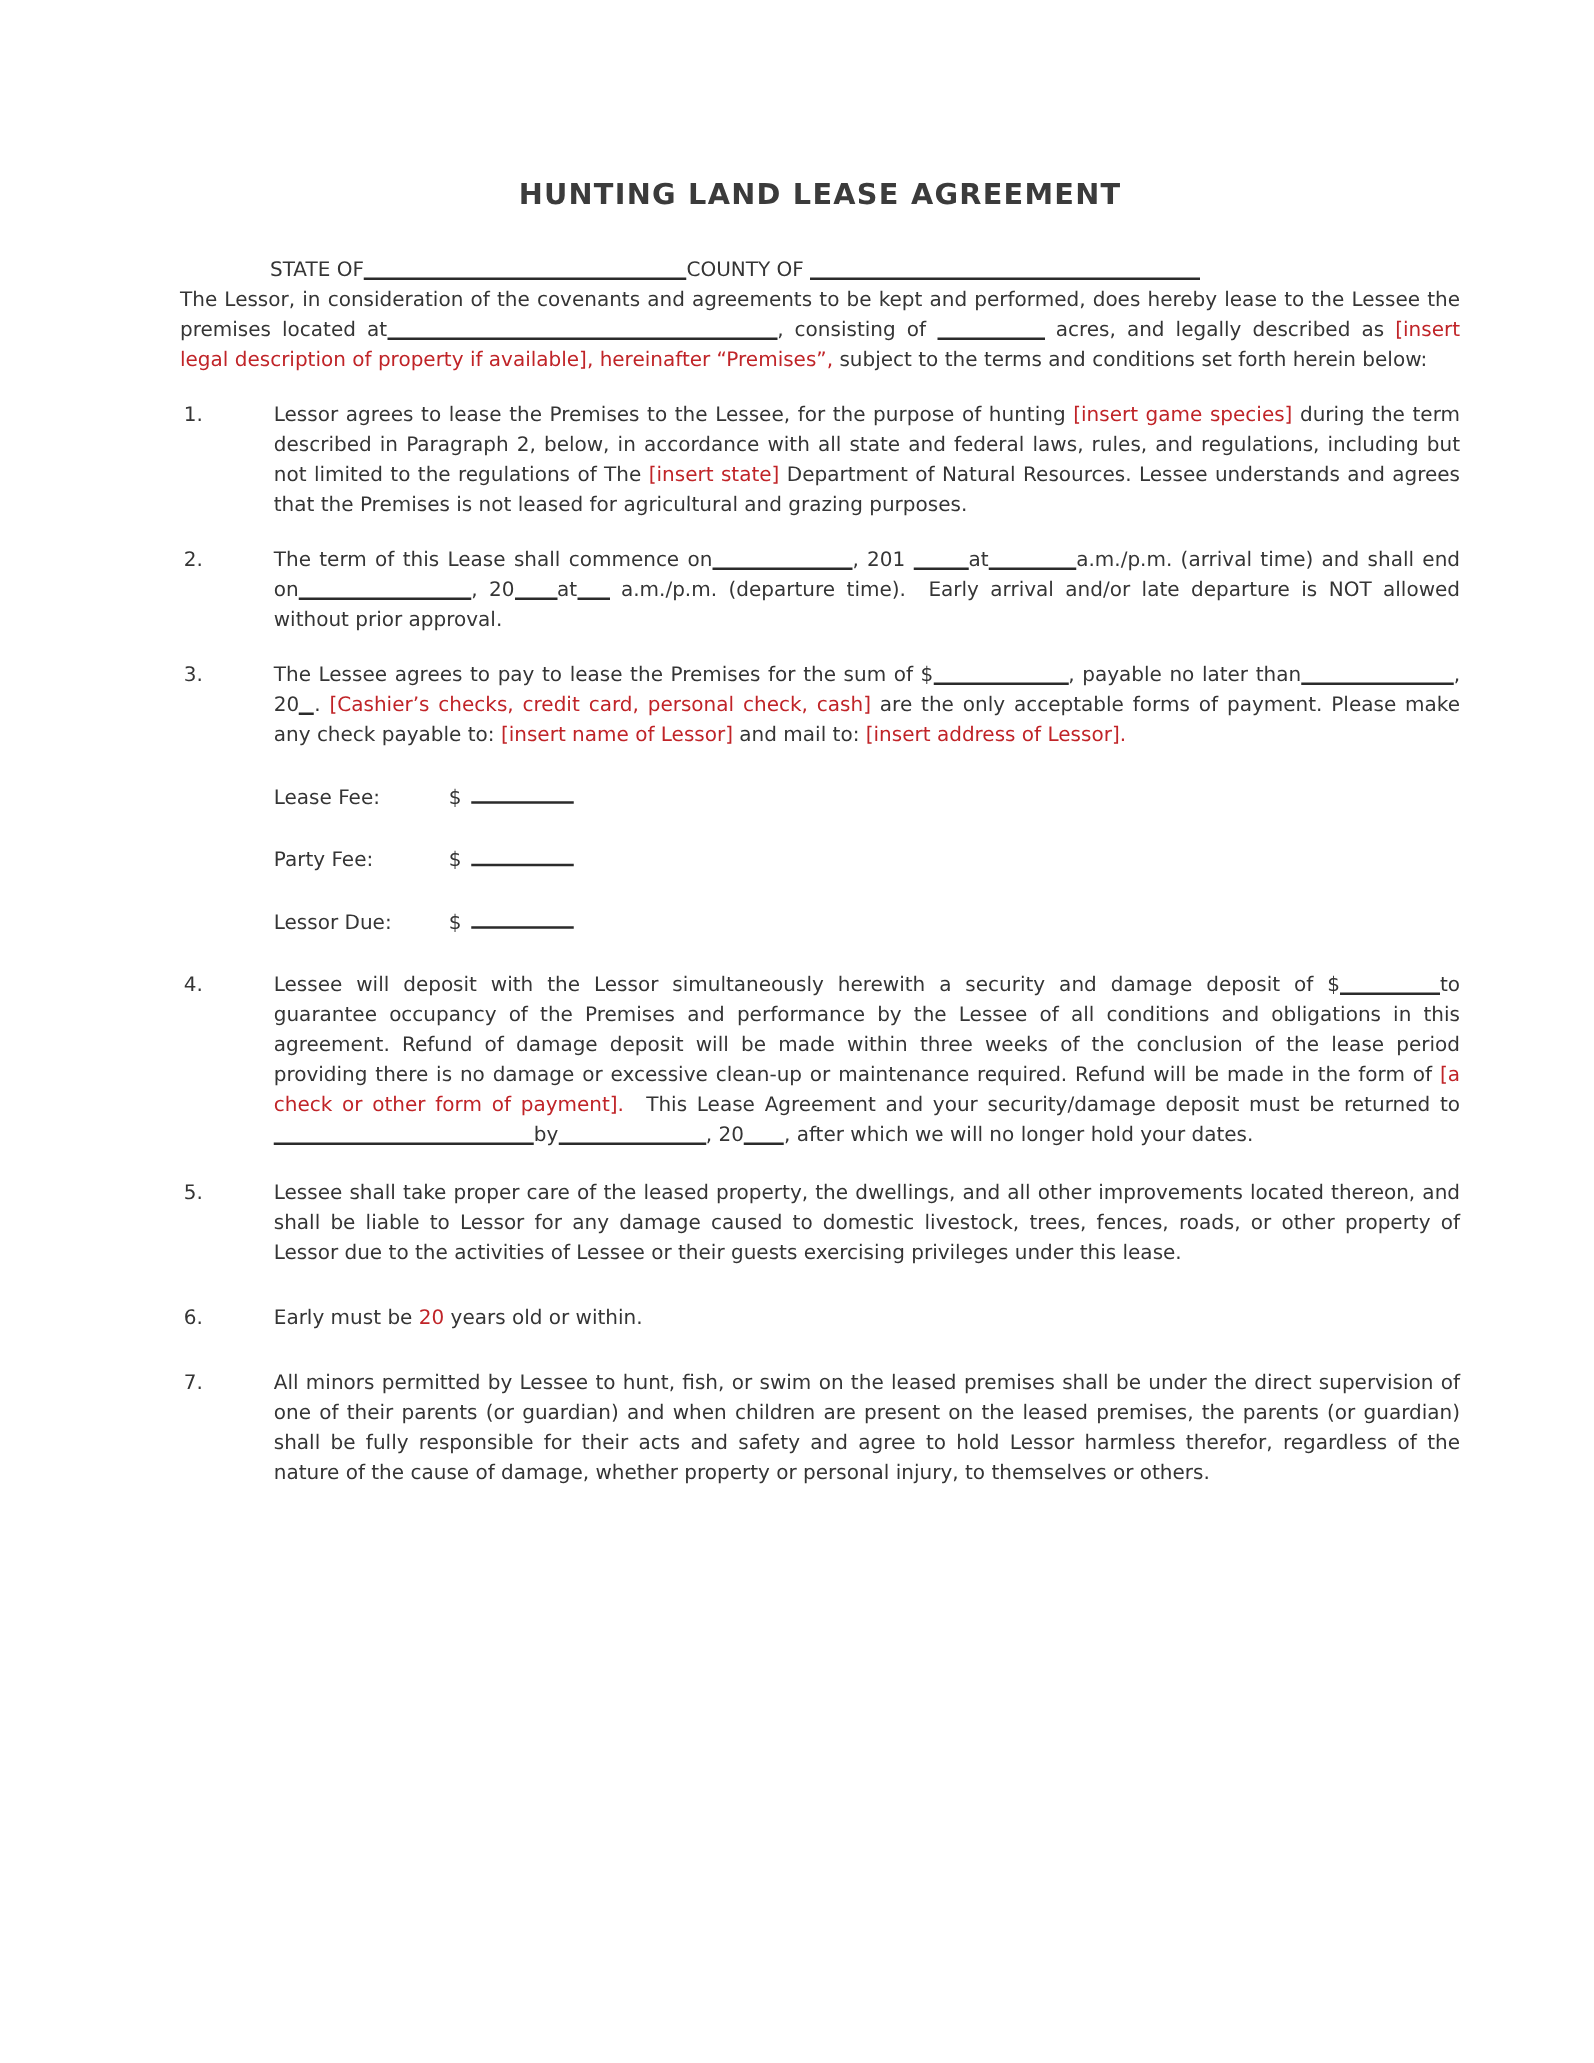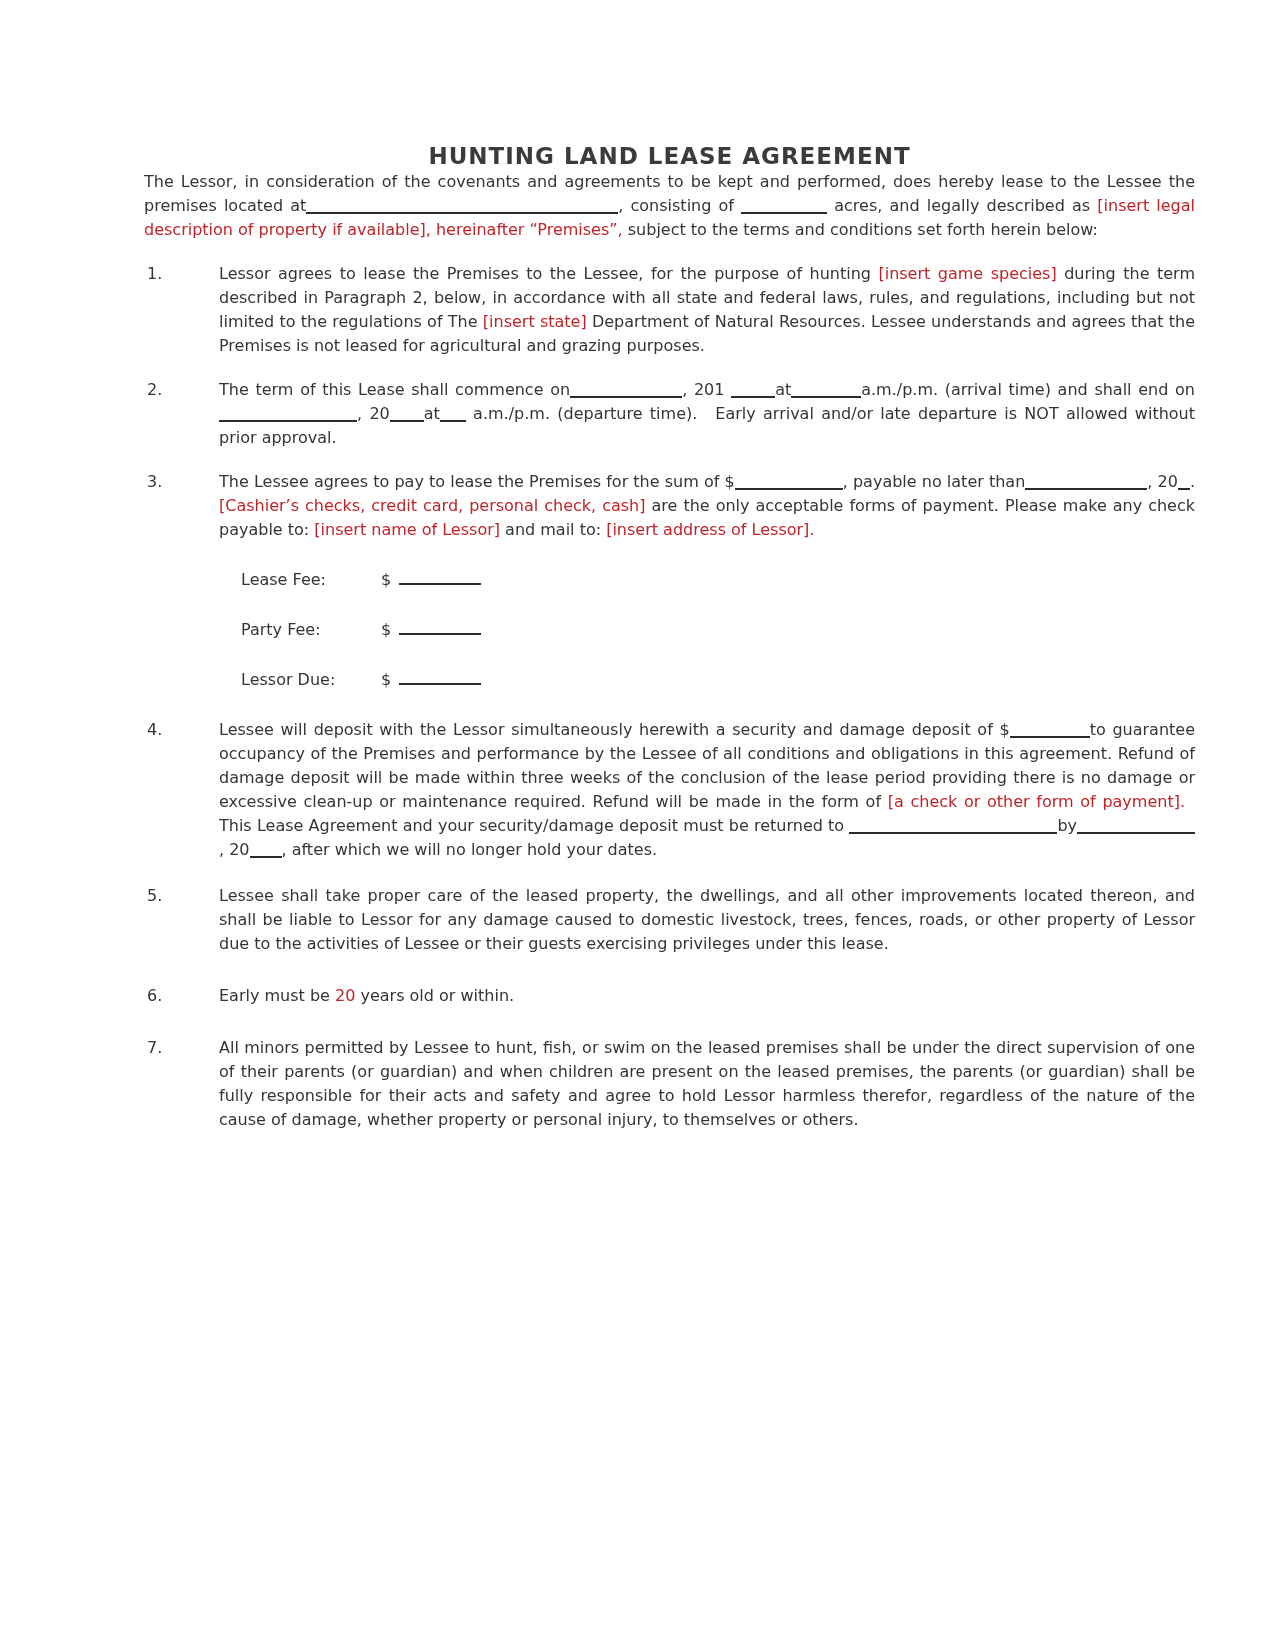--- a/index.html
+++ b/index.html
@@ -9,21 +9,21 @@
   }
   *{margin:0;padding:0;box-sizing:border-box;}
   html,body{background:#ffffff;}
   body{
     width:1275px;height:1650px;
     font-family:"DejaVu Sans","Liberation Sans",sans-serif;
     color:var(--ink);
   }
   .page{
     width:1275px;height:1650px;
-    padding:142px 80px 0 144px;
+    padding:142px 107px 0 144px;
     background:#ffffff;
     overflow:hidden;
   }
   .title{
     font-size:23px;
     font-weight:bold;
     letter-spacing:1px;
     text-align:center;
     color:#3b3b3b;
     line-height:28px;
@@ -40,40 +40,41 @@
   .item{position:relative;padding-left:75px;}
   .num{position:absolute;left:3px;top:0;}
   #item1{margin-top:20px;}
   #item2{margin-top:20px;}
   #item3{margin-top:20px;}
   #item4{margin-top:26px;}
   #item5{margin-top:22px;}
   #item6{margin-top:28px;}
   #item7{margin-top:28px;}
   .fees{margin-top:26px;margin-left:75px;}
-  .fee-row{display:flex;align-items:baseline;margin-left:22px;}
+  .fee-row{display:flex;align-items:baseline;}
   .fee-row + .fee-row{margin-top:26px;}
   .fee-label{display:inline-block;width:140px;}
   .fee-blank{width:82px;}
   .blank{
     display:inline-block;
     height:12px;
     border-bottom:2px solid var(--rule);
     margin-bottom:-3px;
   }
   .gap{display:inline-block;height:1px;}
   .red{color:var(--red);}
 </style>
 </head>
 <body>
 
 <div class="page">
 
   <h1 class="title">HUNTING LAND LEASE AGREEMENT</h1>
 
+  <p class="body-text state-line"><span class="run">STATE OF</span><span class="blank" style="width: 258px;"></span><span class="run">COUNTY OF </span><span class="blank" style="width: 312px;"></span></p>
 
 
   <p class="body-text para premises"><span class="run">The Lessor, in consideration of the covenants and agreements to be kept and performed, does hereby lease to the Lessee the premises located at</span><span class="blank" style="width: 312px;"></span><span class="run">, consisting of </span><span class="blank" style="width: 86px;"></span><span class="run"> acres, and legally described as </span><span class="red">[insert legal description of property if available], hereinafter “Premises”,</span><span class="run"> subject to the terms and conditions set forth herein below:</span></p>
 
   <div class="body-text item" id="item1">
     <span class="num">1.</span>
     <div class="para"><span class="run">Lessor agrees to lease the Premises to the Lessee, for the purpose of hunting </span><span class="red">[insert game species]</span><span class="run"> during the term described in Paragraph 2, below, in accordance with all state and federal laws, rules, and regulations, including but not limited to the regulations of The </span><span class="red">[insert state]</span><span class="run"> Department of Natural Resources. Lessee understands and agrees that the Premises is not leased for agricultural and grazing purposes.</span></div>
   </div>
 
   <div class="body-text item" id="item2">

